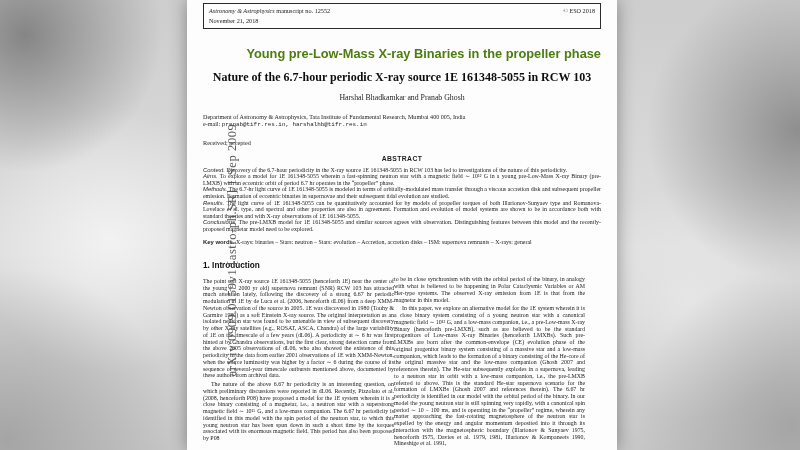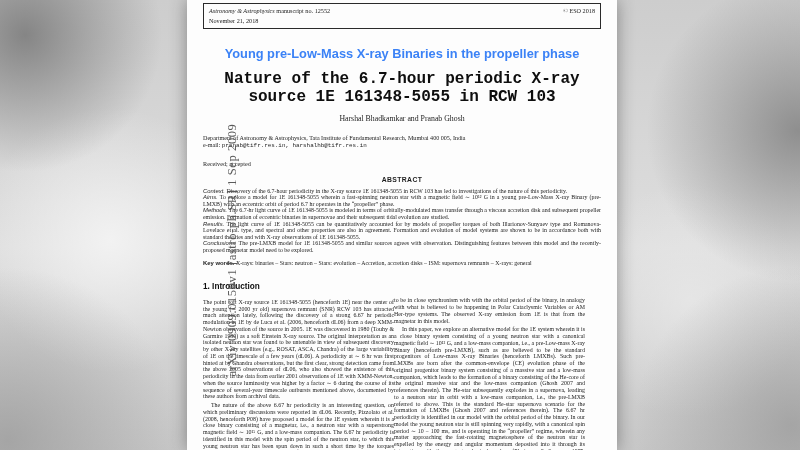--- a/index.html
+++ b/index.html
@@ -28,24 +28,24 @@
     color:#5a5a5a;white-space:nowrap;
   }
   
   .hbox{
     border:1px solid #2a2a2a;padding:2px 5px;font-size:6.2px;line-height:10px;
     color:#222;
   }
   .hbox .row1{display:flex;justify-content:space-between;}
   .hbox .ital{font-style:italic;}
   
-  .title{margin-top:17px;text-align:center;font-family:"Liberation Sans",sans-serif;
-    font-weight:bold;font-size:12.8px;color:#3b82f6;}
-  .subtitle{margin-top:9px;text-align:center;font-family:Liberation Mono, monospace;
-    font-weight:bold;font-size:16px;color:#0e0e0e;}
+  .title{margin-top:17px;text-align:right;font-family:"Liberation Sans",sans-serif;
+    font-weight:bold;font-size:12.8px;color:#4d7c0f;}
+  .subtitle{margin-top:9px;text-align:center;font-family:Liberation Serif, serif;
+    font-weight:bold;font-size:12px;color:#0e0e0e;}
   .authors{margin-top:8px;text-align:center;font-size:7.8px;}
   .affil{margin-top:12px;font-size:6.1px;line-height:7.4px;}
   .email-line{font-size:6.1px;line-height:7.4px;}
   .mono{font-family:"Liberation Mono",monospace;font-size:5.9px;}
   .received{margin-top:10px;font-size:6.2px;}
   .abs-head{margin-top:9px;text-align:center;font-family:"Liberation Sans",sans-serif;
     font-weight:bold;font-size:6.8px;letter-spacing:.4px;}
   .abs{margin-top:5px;font-size:5.9px;line-height:6.55px;text-align:justify;}
   .abs p{margin:0;}
   .ablabel{font-family:"Liberation Sans",sans-serif;font-style:italic;}

